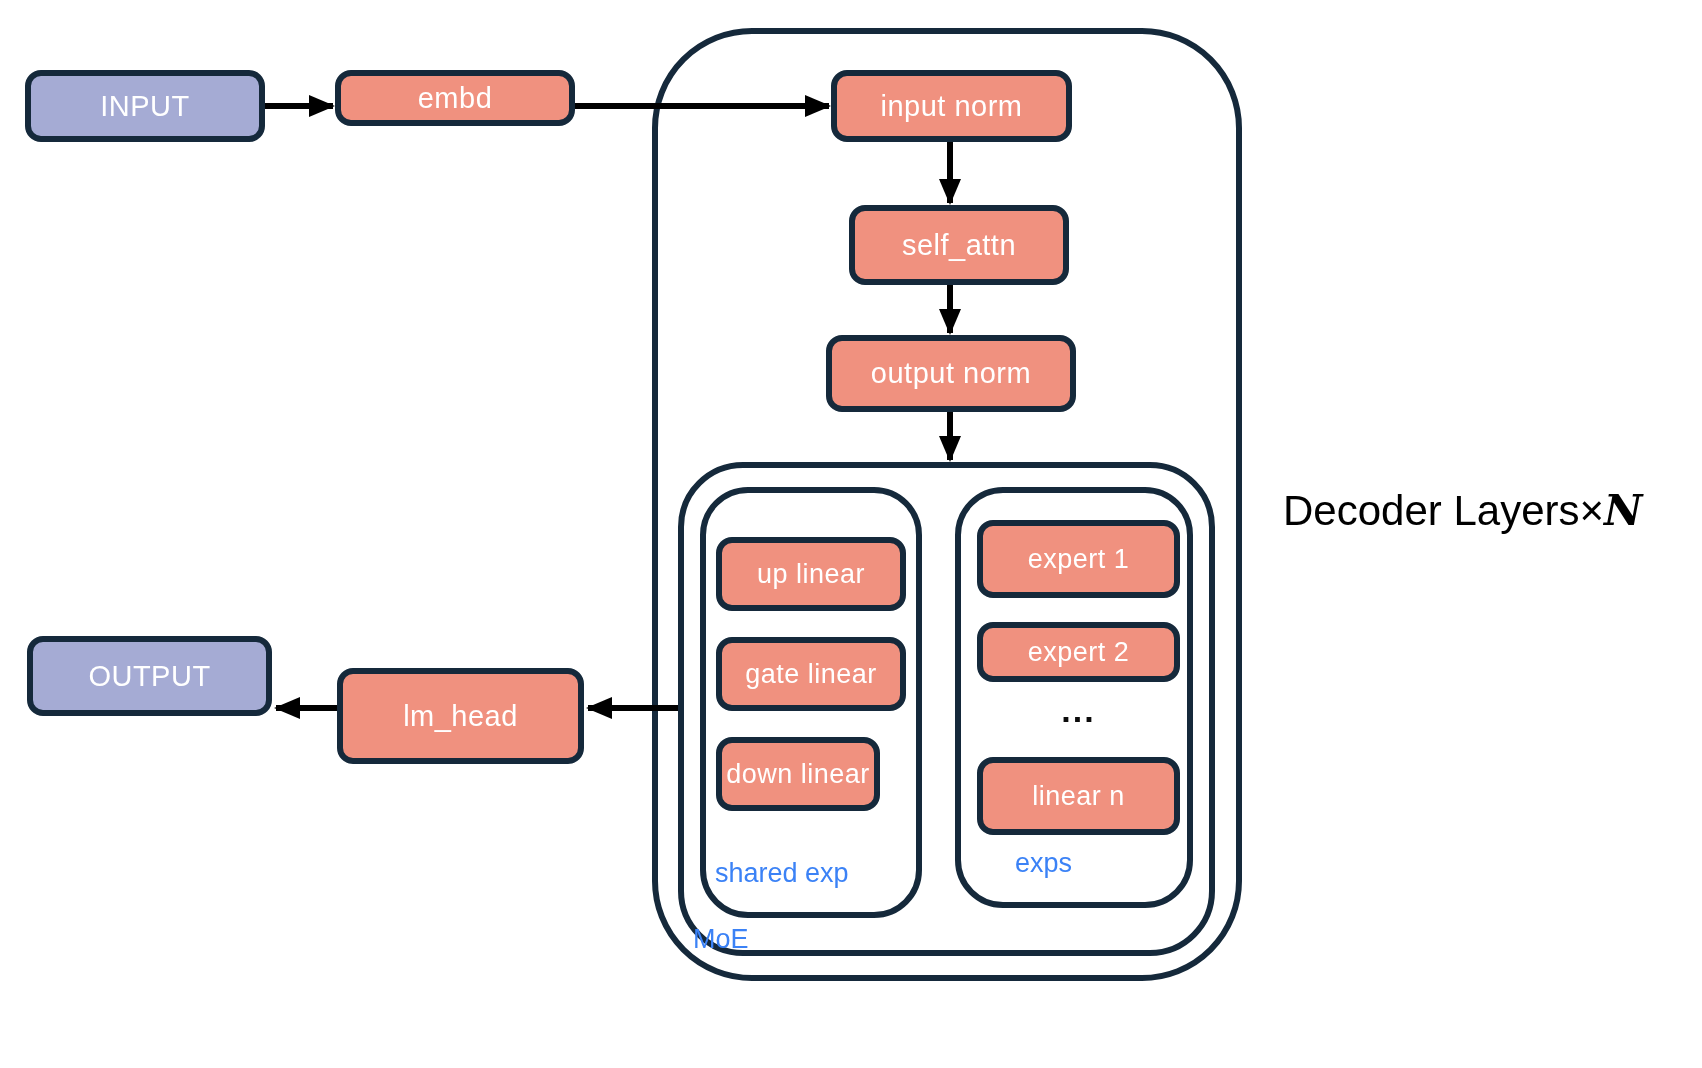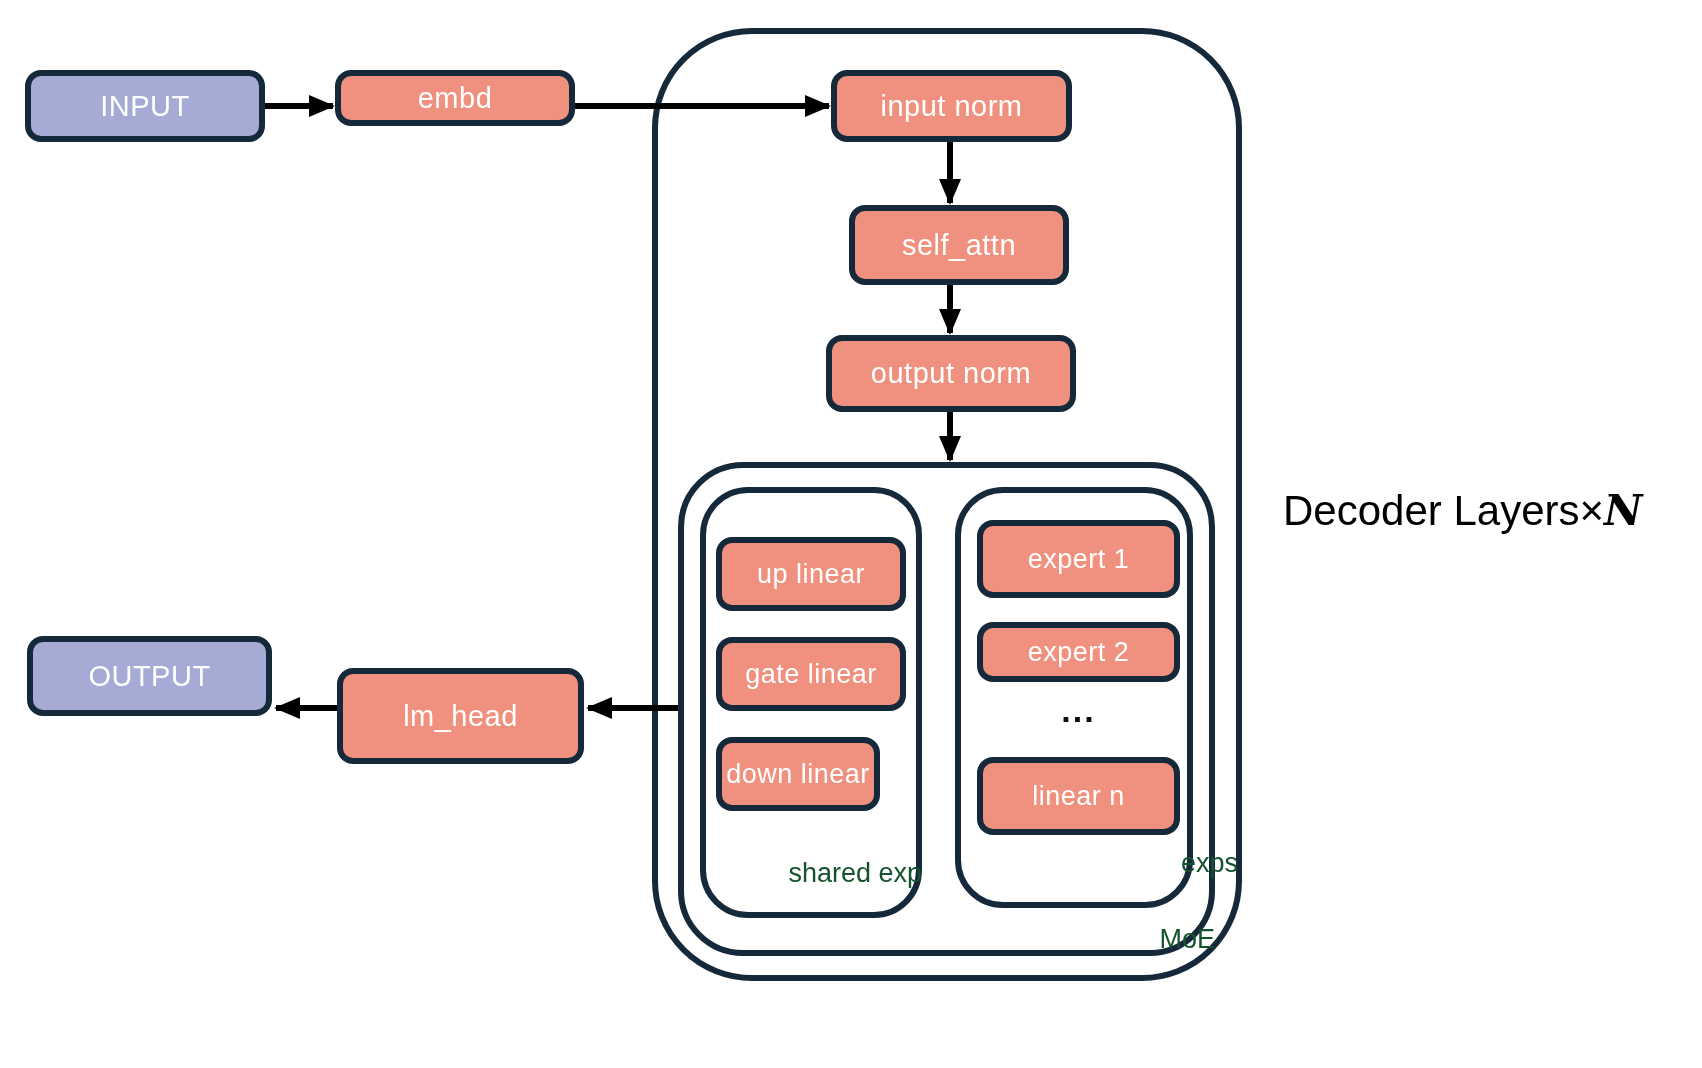--- a/index.html
+++ b/index.html
@@ -12,21 +12,21 @@
     border:6px solid var(--outline);border-radius:16px;
     color:#ffffff;font-size:29px;letter-spacing:.5px;box-sizing:border-box;
   }
   .io{background:var(--io_fill);}
   .blk{background:var(--block_fill);}
   .container{
     position:absolute;border:6px solid var(--outline);background:transparent;
     box-sizing:border-box;
   }
   .lbl{
-    position:absolute;color:#14532d;font-size:27px;text-align:right;
+    position:absolute;color:#3b82f6;font-size:27px;text-align:left;margin-left:15px;
   }
   .dots{
     position:absolute;color:#0b0b0b;font-weight:700;font-size:34px;
     text-align:center;letter-spacing:2px;line-height:20px;
   }
   .title{
     position:absolute;left:1283px;top:486px;font-size:42px;color:#000000;
     white-space:nowrap;
   }
   .title .nvar{font-family:"DejaVu Serif", serif;font-style:italic;font-weight:700;}

